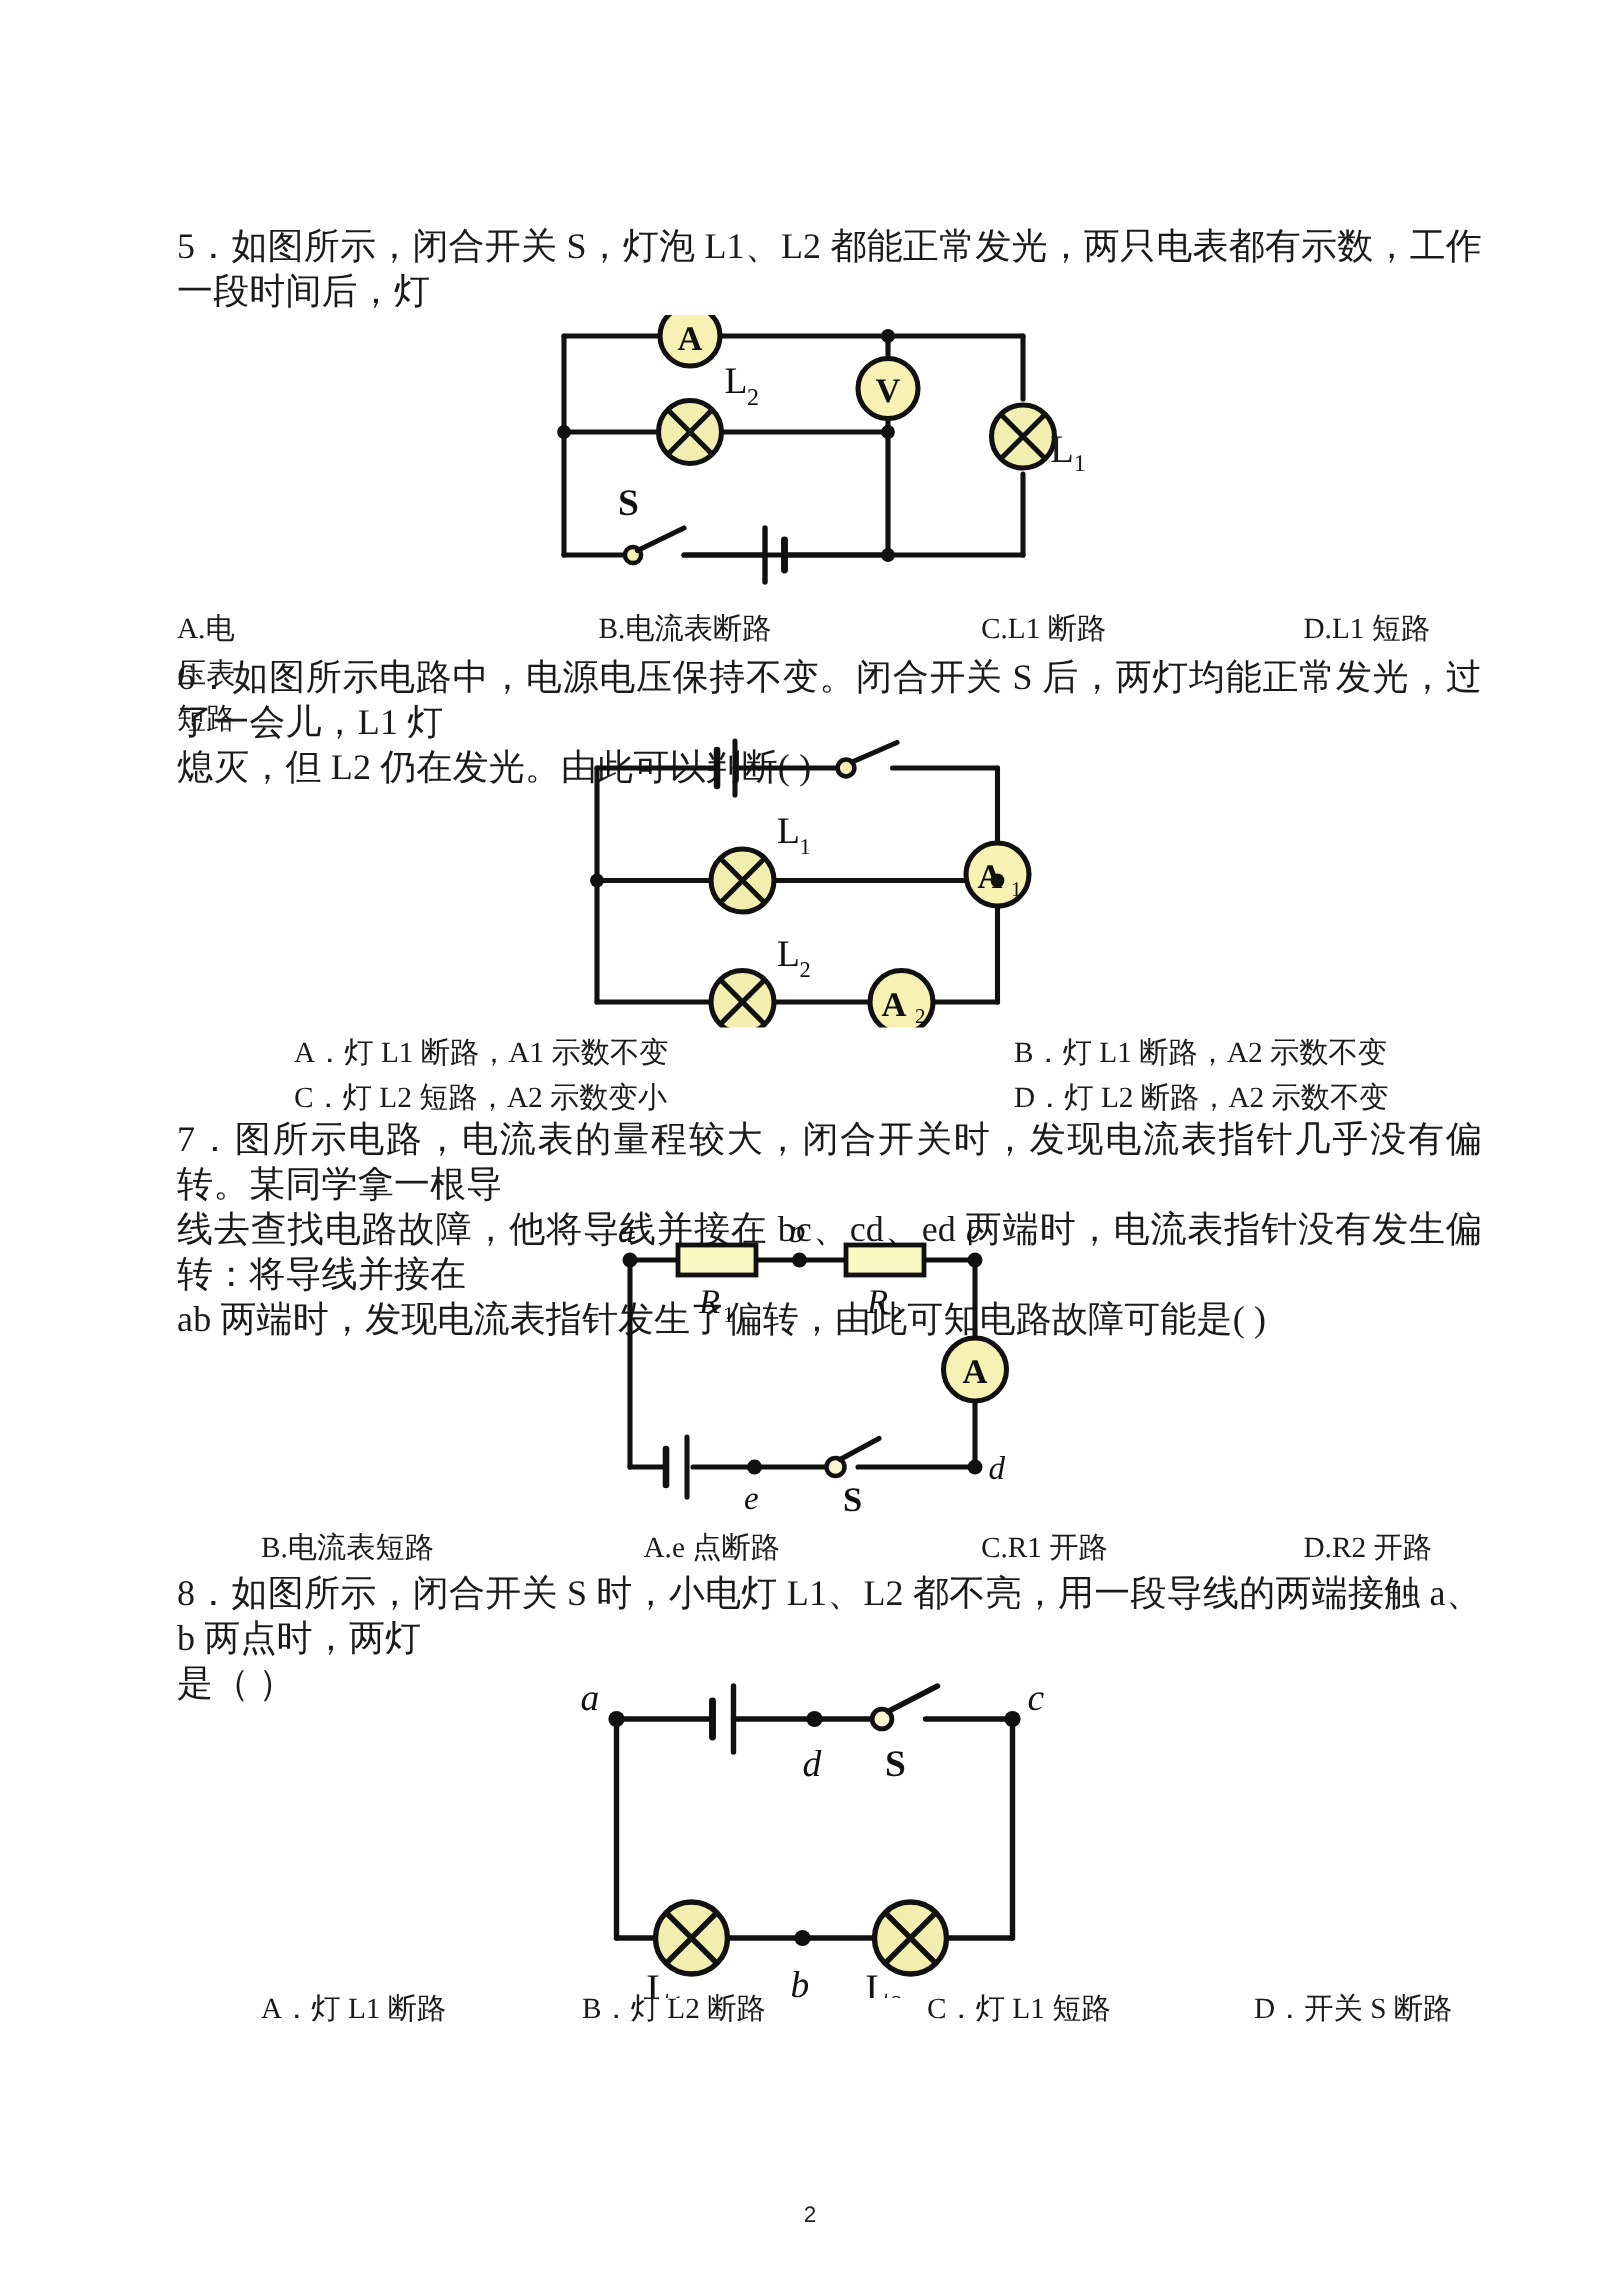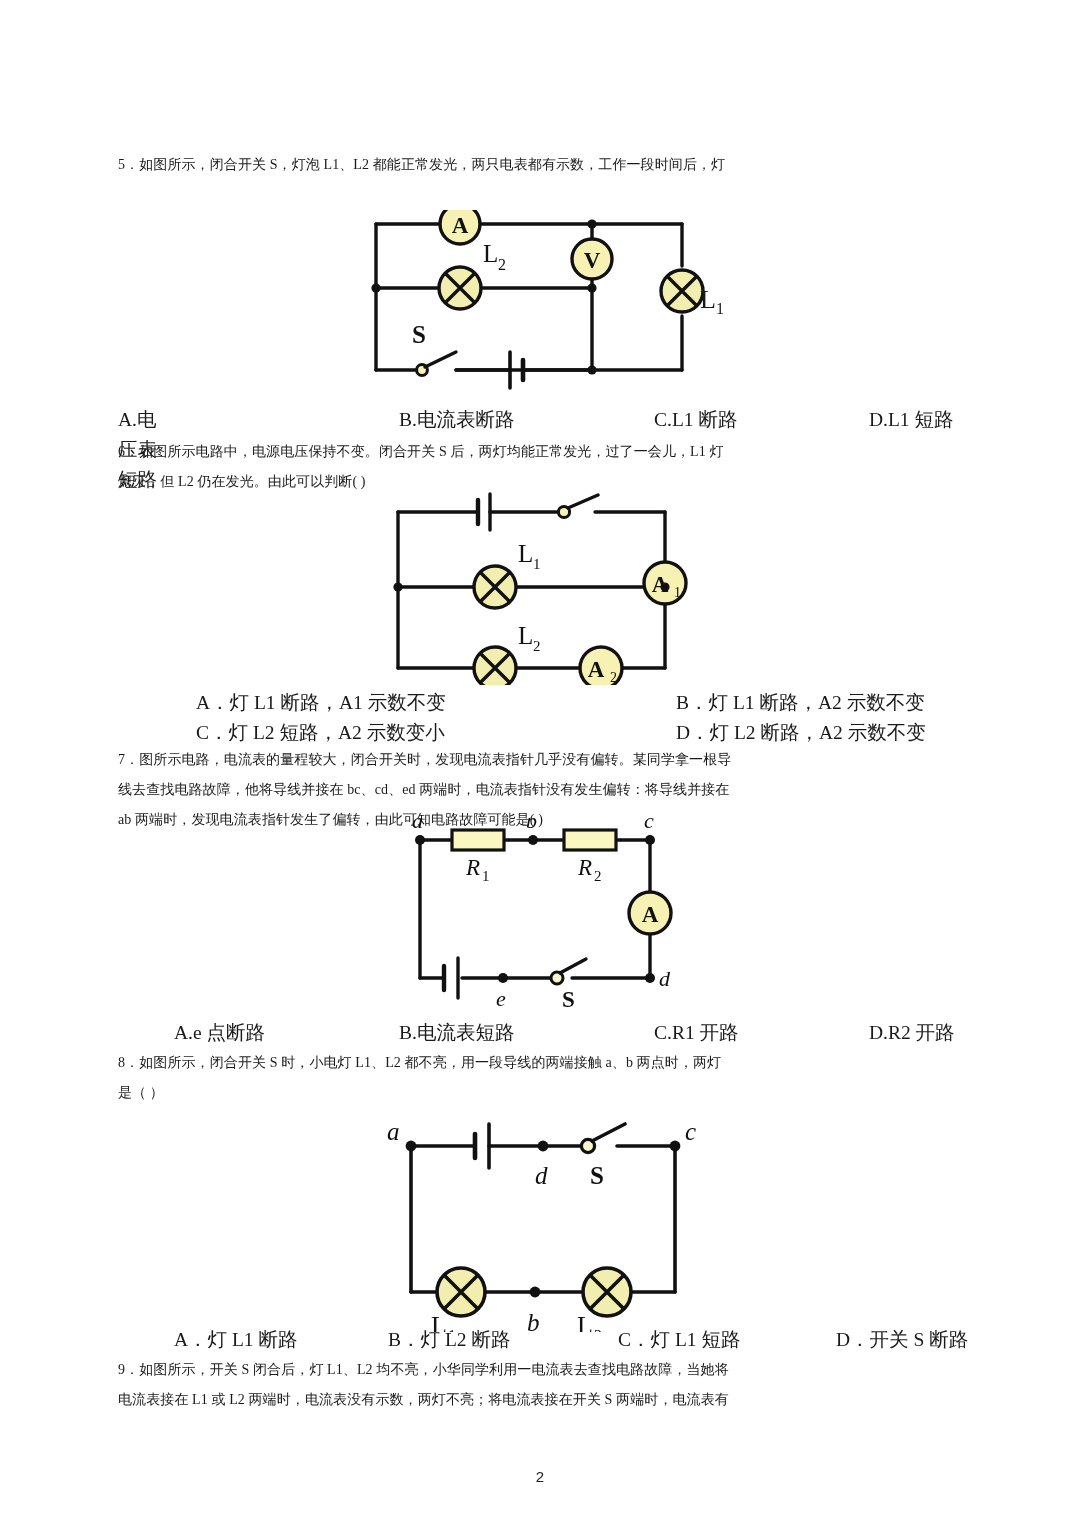--- a/index.html
+++ b/index.html
@@ -8,21 +8,21 @@
     width:1080px;height:1528px;position:relative;
     font-family:"Liberation Serif","DejaVu Serif",serif;
     color:#1a1a1a;
     -webkit-font-smoothing:antialiased;
   }
   .page{position:absolute;inset:0;padding:0;}
 
   .qtext{
     position:absolute;
     left:118px; right:92px;
-    font-size:14px;
+    font-size:24px;
     line-height:30px;
     text-align:justify;
     letter-spacing:0.1px;
   }
   .opts{
     position:absolute;
     left:118px; right:92px;
     font-size:19.5px;
     line-height:30px;
     display:flex;
@@ -281,22 +281,22 @@
       <text x="12" y="10" font-family="Liberation Serif, serif" font-size="22" font-style="italic" fill="#111">a</text>
       <text x="126" y="10" font-family="Liberation Serif, serif" font-size="22" font-style="italic" fill="#111">b</text>
       <text x="244" y="10" font-family="Liberation Serif, serif" font-size="22" font-style="italic" fill="#111">c</text>
       <text x="259" y="168" font-family="Liberation Serif, serif" font-size="22" font-style="italic" fill="#111">d</text>
       <text x="96" y="188" font-family="Liberation Serif, serif" font-size="22" font-style="italic" fill="#111">e</text>
     </svg>
   </div>
 
   <div class="opts four" style="top:1018px;">
     <span style="flex:0 0 56px;"></span>
+    <span style="flex:0 0 255px;">B.电流表短路</span>
     <span style="flex:0 0 225px;">A.e 点断路</span>
-    <span style="flex:0 0 255px;">B.电流表短路</span>
     <span style="flex:0 0 215px;">C.R1 开路</span>
     <span style="flex:1;">D.R2 开路</span>
   </div>
 
   <div class="qtext" style="top:1048px;">
     <div>8．如图所示，闭合开关 S 时，小电灯 L1、L2 都不亮，用一段导线的两端接触 a、b 两点时，两灯</div>
     <div>是（      ）</div>
   </div>
 
   <div class="diagram" style="top:1122px;left:385px;">
@@ -356,20 +356,16 @@
   </div>
 
   <div class="opts four" style="top:1325px;">
     <span style="flex:0 0 56px;"></span>
     <span style="flex:0 0 214px;">A．灯 L1 断路</span>
     <span style="flex:0 0 230px;">B．灯 L2 断路</span>
     <span style="flex:0 0 218px;">C．灯 L1 短路</span>
     <span style="flex:1;">D．开关 S 断路</span>
   </div>
 
-  <div class="qtext" style="top:1355px;">
-    <div>9．如图所示，开关 S 闭合后，灯 L1、L2 均不亮，小华同学利用一电流表去查找电路故障，当她将</div>
-    <div>电流表接在 L1 或 L2 两端时，电流表没有示数，两灯不亮；将电流表接在开关 S 两端时，电流表有</div>
-  </div>
 
   <div class="pagenum" style="top:1468px;">2</div>
 
 </div>
 
 </body></html>

